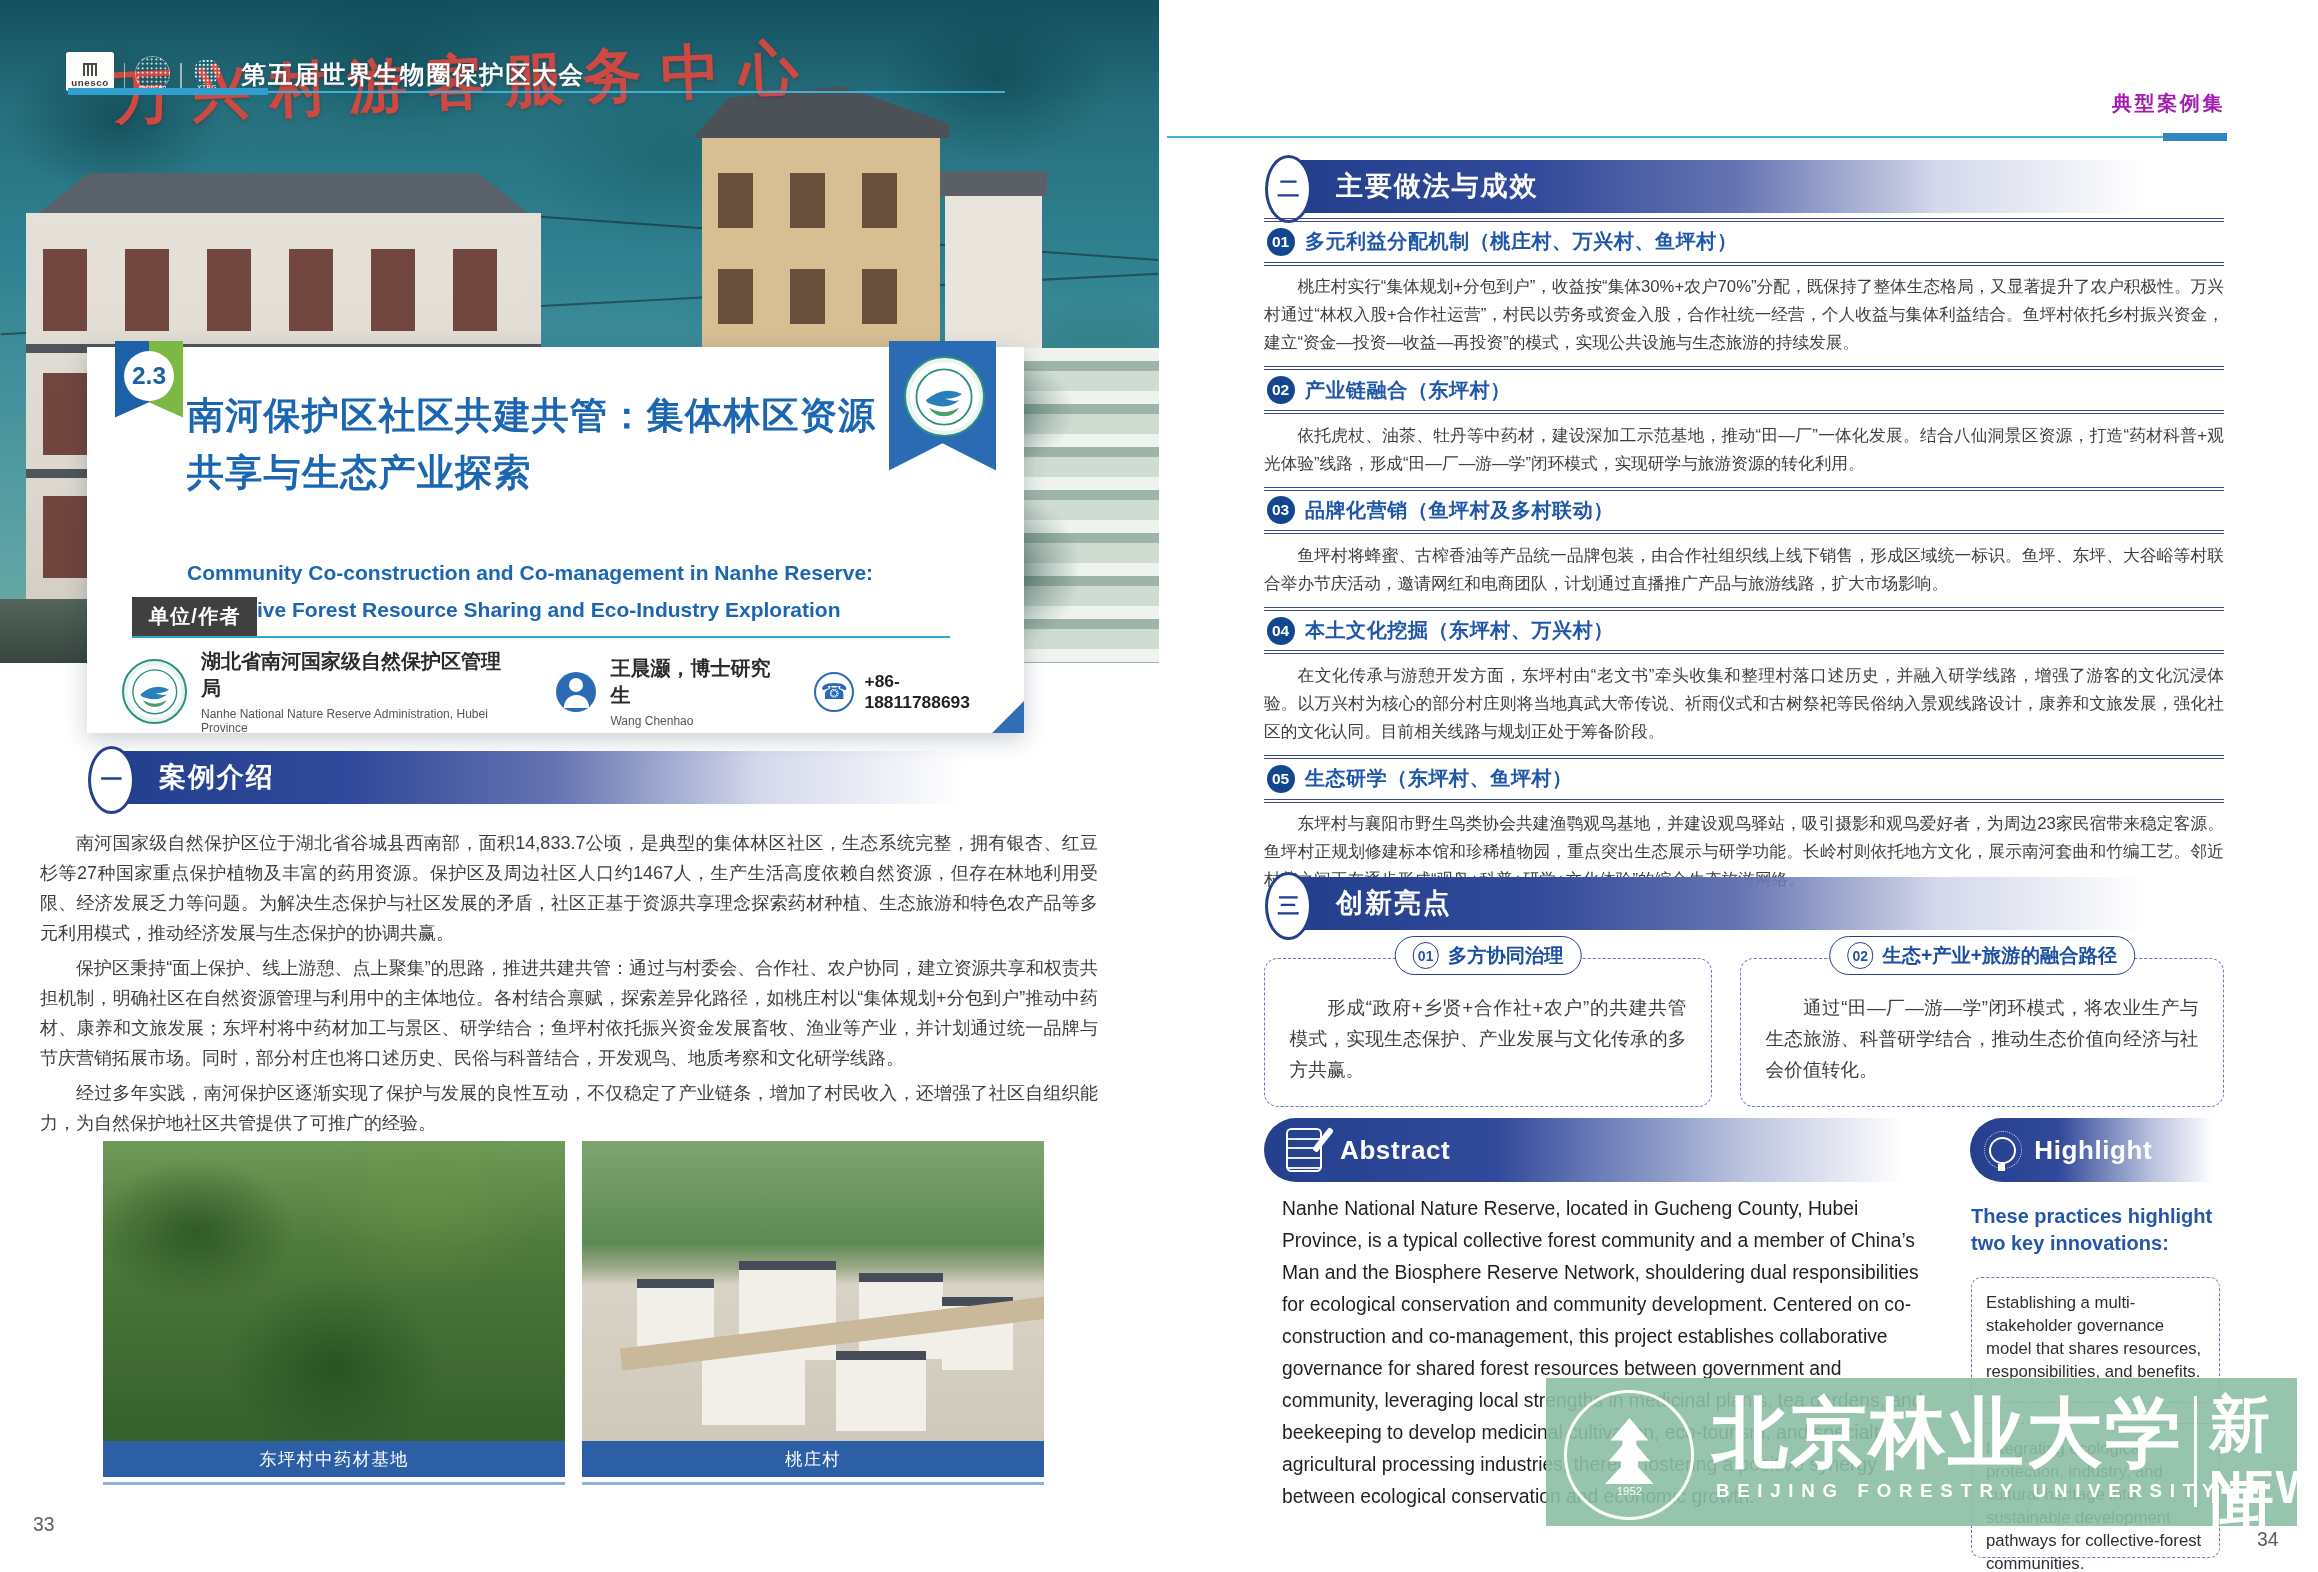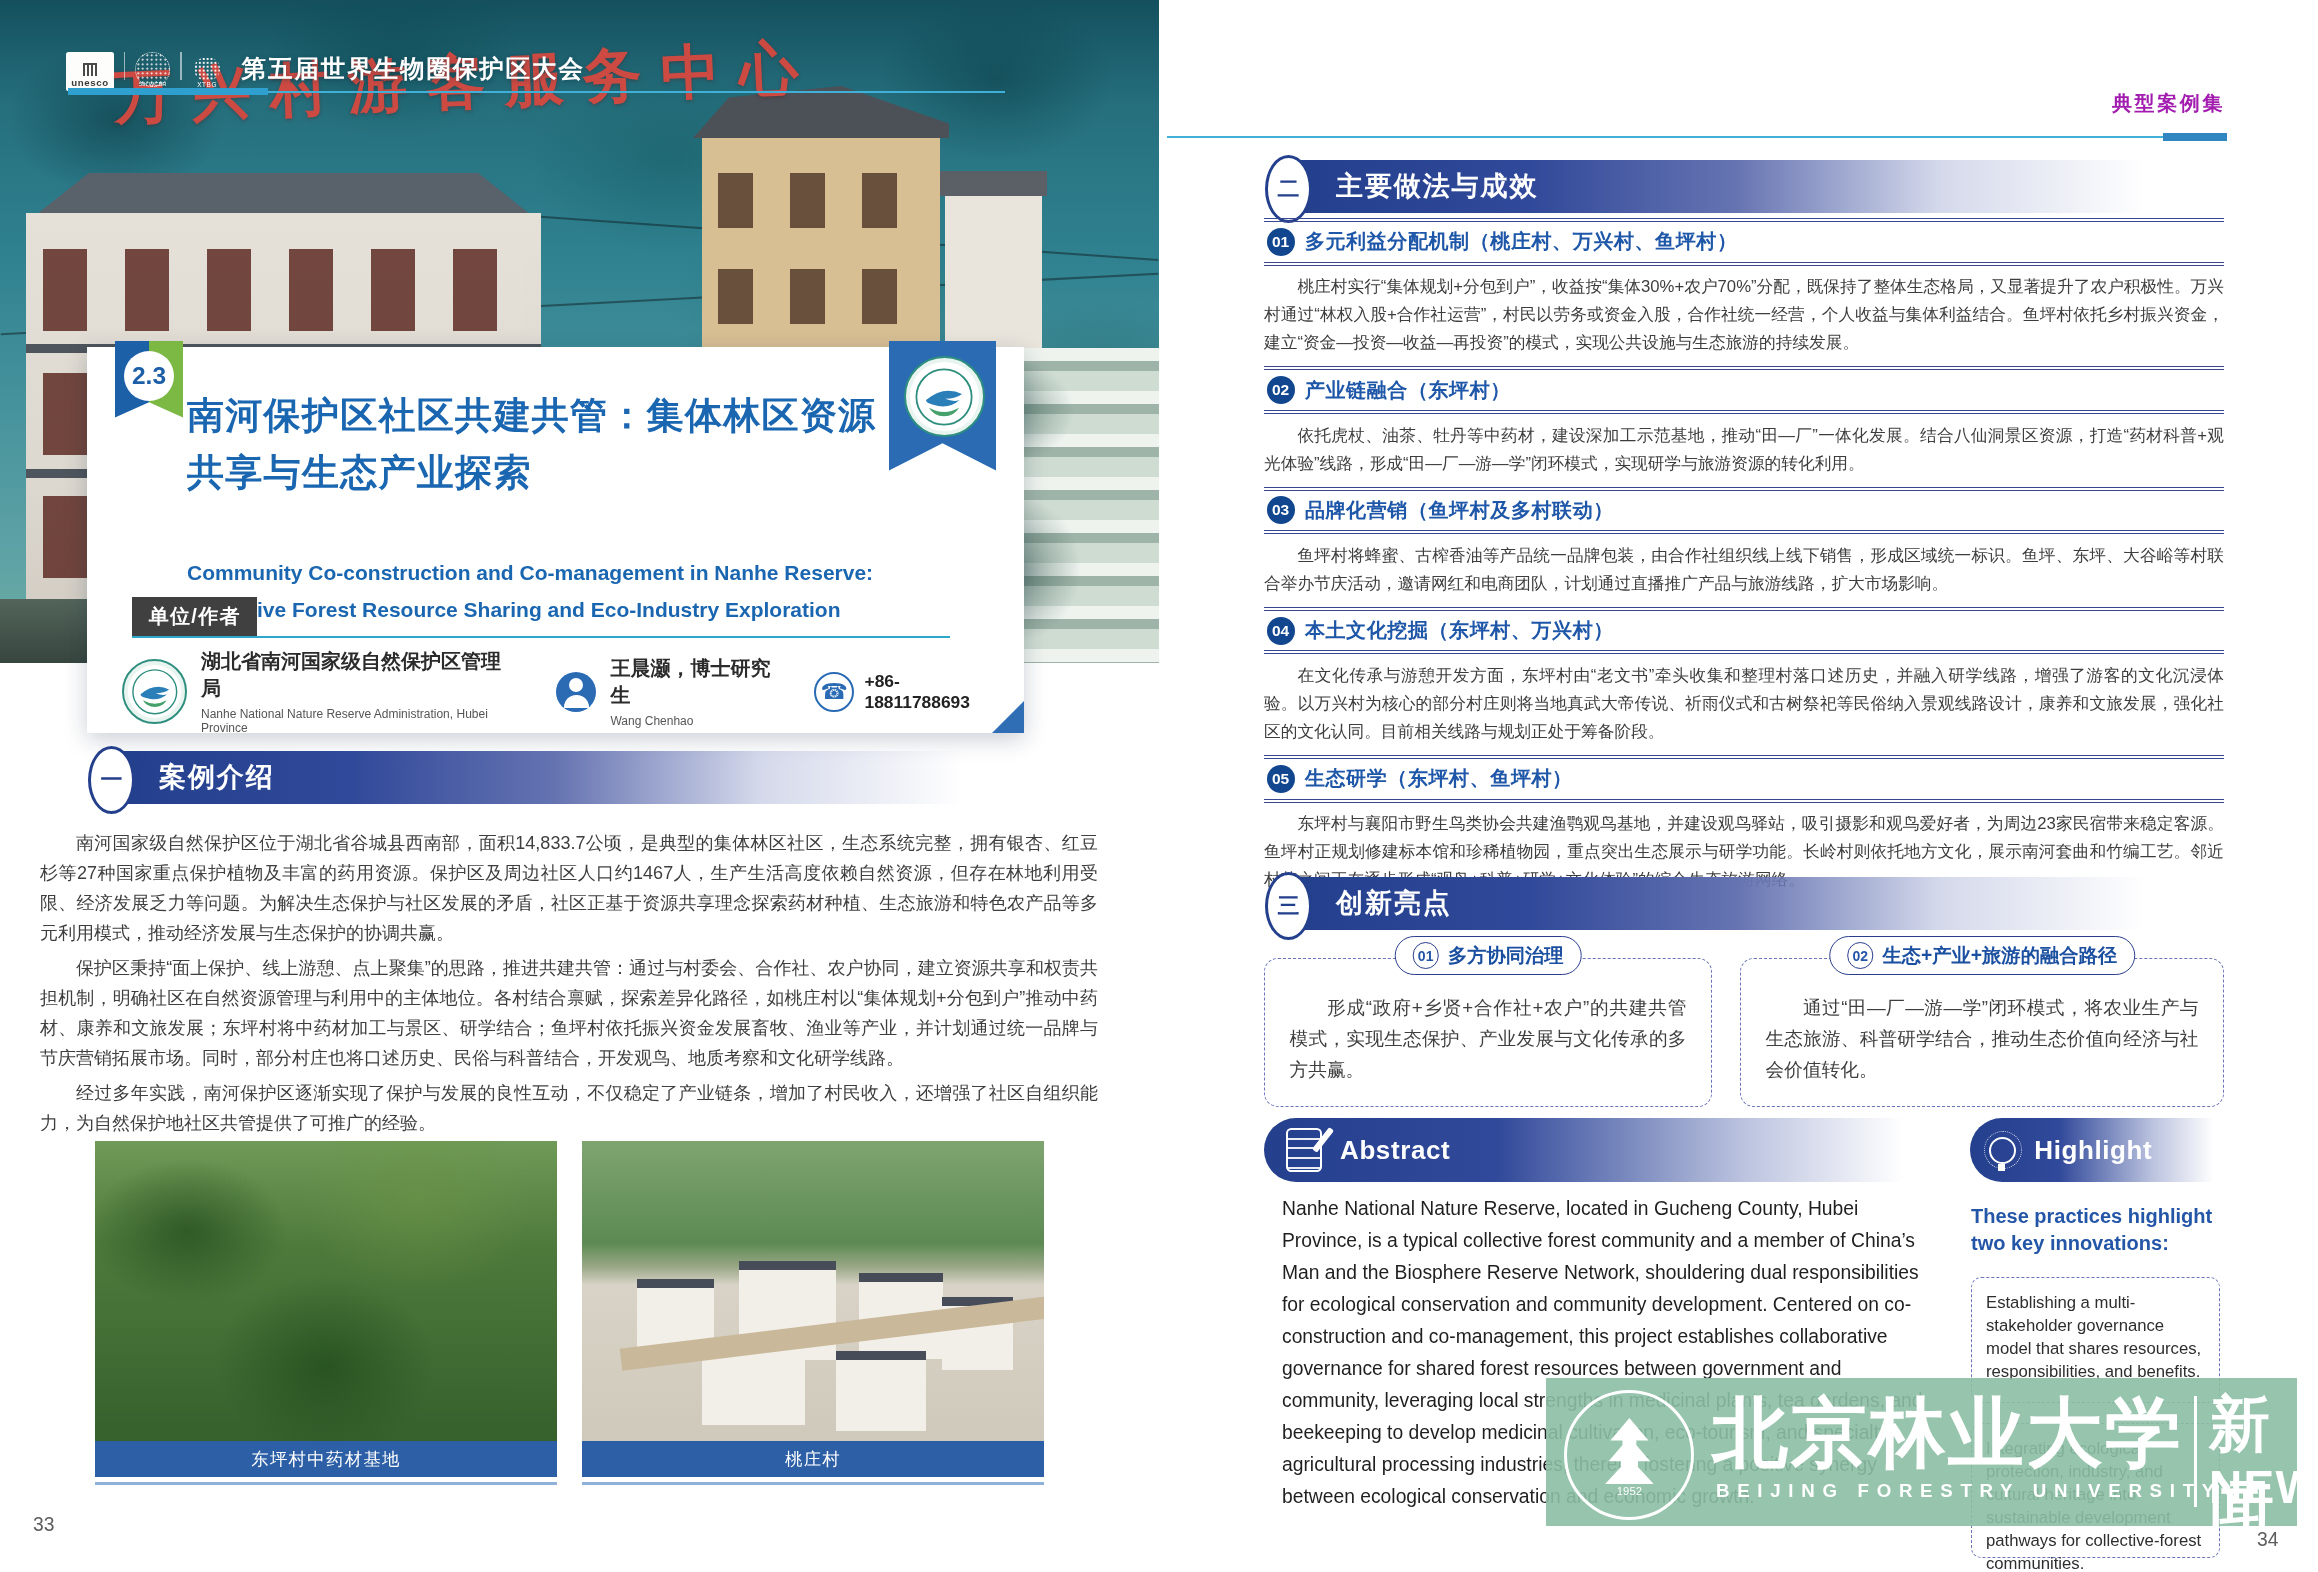--- a/index.html
+++ b/index.html
@@ -49,21 +49,21 @@
   .bld-white2::before{content:"";position:absolute;left:-5.2px;top:-22px;width:107px;height:24.5px;background:#5a6066;}
   .waterfall{position:absolute;left:1002px;top:348px;width:157px;height:316px;
     background:repeating-linear-gradient(180deg,#eef3ee 0 13px,#9fb4a8 13px 23px,#cfdcd2 23px 43px);}
   .waterfall::after{content:"";position:absolute;inset:0;
     background:radial-gradient(103px 77px at 0% 20%, rgba(38,80,70,.55), transparent 70%),
                radial-gradient(90px 103px at 10% 70%, rgba(30,70,62,.5), transparent 70%);}
   .rocks{position:absolute;left:0;top:599px;width:567px;height:64px;
     background:linear-gradient(180deg,#53655b,#37453e);}
 
   
-  .congress{position:absolute;left:66px;top:52px;display:flex;align-items:flex-start;gap:10px;}
+  .congress{position:absolute;left:66px;top:52px;display:flex;align-items:flex-end;gap:10px;}
   .unesco-box{width:48px;height:36px;background:#fdfdfb;border-radius:2.6px;display:flex;flex-direction:column;
     align-items:center;justify-content:flex-end;padding-bottom:2.6px;}
   .unesco-temple{width:14px;height:10.3px;margin-bottom:1.3px;
     background:repeating-linear-gradient(90deg,#4a4a48 0 1.9px,transparent 1.9px 3.9px);
     border-top:2.6px solid #4a4a48;}
   .unesco-word{font-size:9.7px;font-weight:700;color:#3a3a3a;letter-spacing:0.6px;}
   .logo-sep{width:1.3px;height:28px;background:rgba(255,255,255,.55);}
   .logo-globe{width:33px;height:33px;border-radius:50%;border:1.3px dotted rgba(255,255,255,.85);
     background:radial-gradient(rgba(255,255,255,.95) 0.8px, transparent 1.1px);background-size:4.5px 4.5px;
     display:flex;align-items:flex-end;justify-content:center;}
@@ -121,21 +121,21 @@
 
   
   .intro-body{position:absolute;left:40px;top:828px;width:1058px;font-size:18px;line-height:30px;
     color:#3e3e3e;text-align:justify;}
   .intro-body p{margin:0 0 5.2px 0;text-indent:2em;}
   .photo{position:absolute;top:1141px;width:462px;height:336px;}
   .photo .art{position:absolute;inset:0 0 36px 0;overflow:hidden;}
   .photo .caption{position:absolute;left:0;right:0;bottom:0;height:36px;background:#2c5fa6;color:#fff;
     font-size:17.4px;display:flex;align-items:center;justify-content:center;letter-spacing:1.3px;}
   .photo::after{content:"";position:absolute;left:0;right:0;bottom:-7.7px;height:2.6px;background:#8fb0d8;}
-  .photo1{left:95px;border-radius:25px;}
+  .photo1{left:103px;border-radius:25px;}
   .photo1 .art{background:
       radial-gradient(142px 103px at 20% 30%, rgba(20,60,18,.55), transparent 70%),
       radial-gradient(167px 129px at 70% 20%, rgba(110,150,70,.5), transparent 70%),
       radial-gradient(155px 129px at 50% 75%, rgba(26,70,24,.6), transparent 70%),
       linear-gradient(180deg,#6f9a57 0%,#4e7a3c 35%,#36602c 100%);}
   .photo2{left:582px;}
   .photo2 .art{background:linear-gradient(180deg,#7fa470 0%,#5c8a52 34%,#9aa887 42%,#d8d3c6 48%,#cfc9bb 100%);}
   .vbld{position:absolute;background:#f2efe8;border-top:9px solid #474d58;}
   .vroad{position:absolute;left:8%;top:58%;width:120%;height:22px;background:#c9b89a;transform:rotate(-7deg);}
   .pagenum{position:absolute;font-size:19.3px;color:#5d5d5d;}

